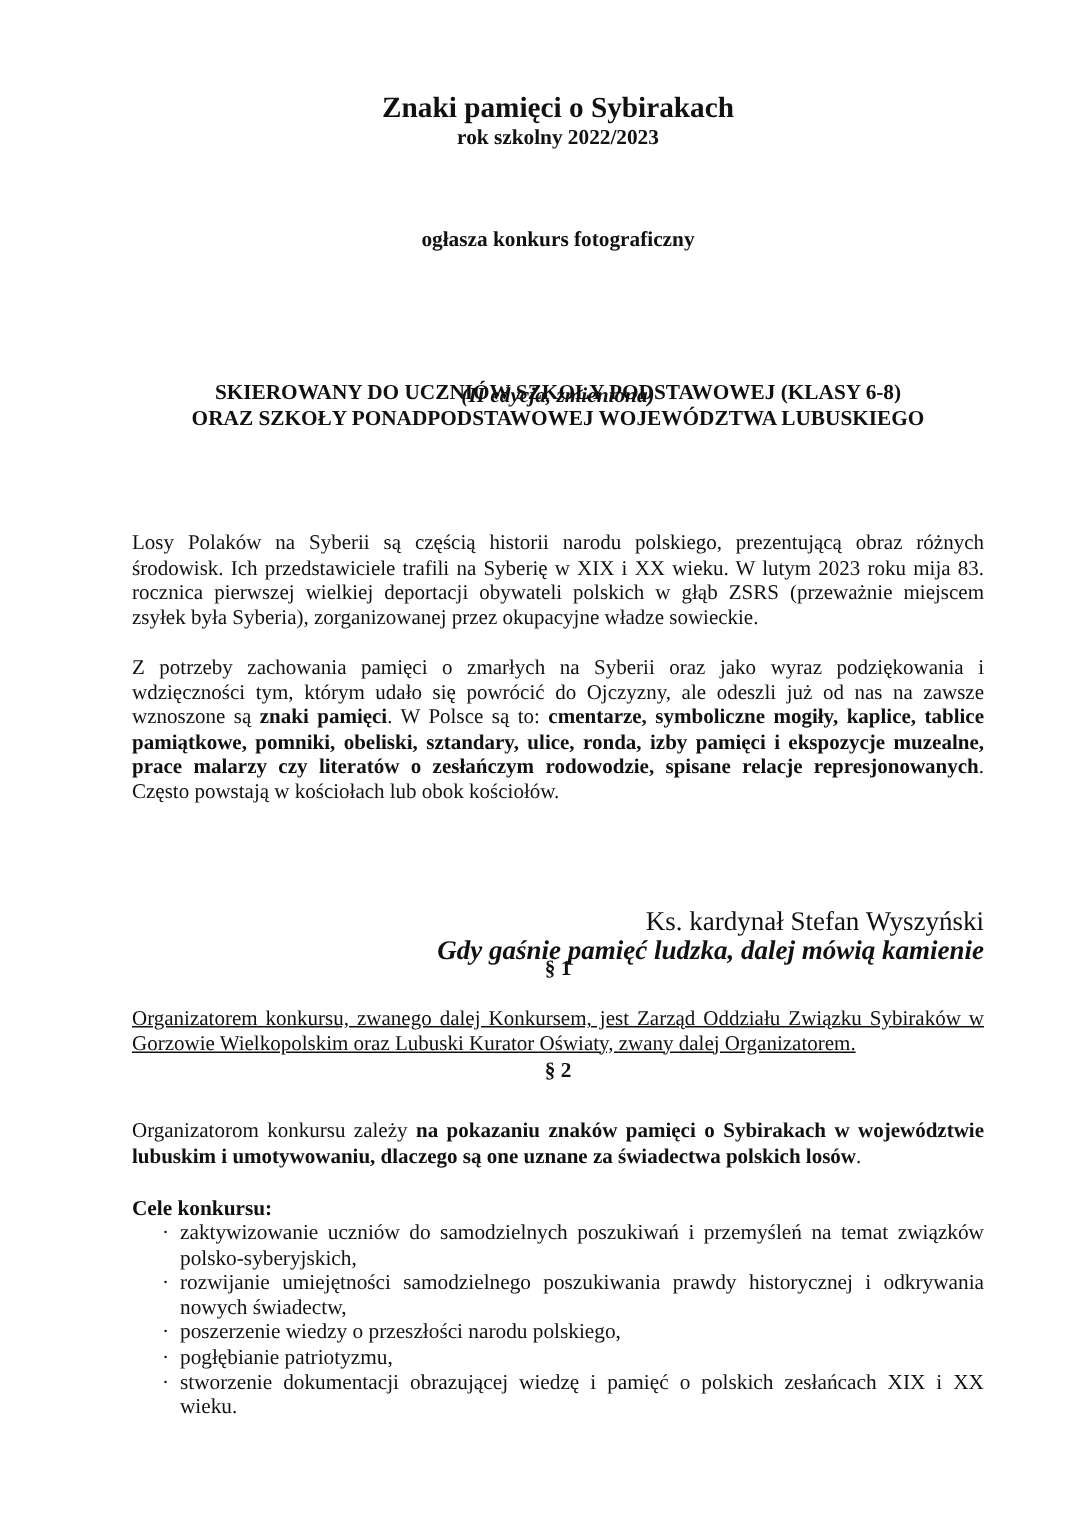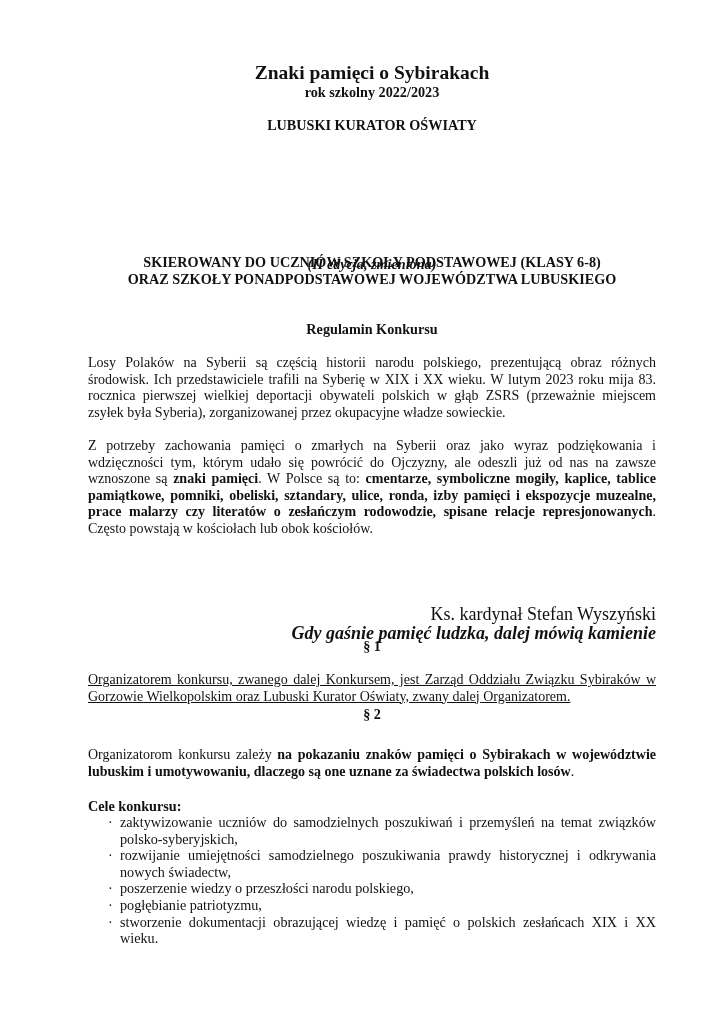--- a/index.html
+++ b/index.html
@@ -76,30 +76,29 @@
     }
   </style>
 </head>
 <body>
 
 <div class="page">
 
   <h1 class="abs center title">Znaki pamięci o Sybirakach</h1>
   <p class="abs center fs" style="top:84px;">rok szkolny 2022/2023</p>
 
-  <p class="abs center fs" style="top:117px;">LUBUSKI KURATOR OŚWIATY</p>
 
+  <p class="abs center fs" style="top:152px;">ogłasza konkurs fotograficzny</p>
 
 
   <p class="abs center fs italic" style="top:220px;">(II edycja, zmieniona)</p>
 
   <p class="abs center fs" style="top:254px;">SKIEROWANY DO UCZNIÓW SZKOŁY PODSTAWOWEJ (KLASY 6-8)</p>
   <p class="abs center fs" style="top:271px;">ORAZ SZKOŁY PONADPODSTAWOWEJ WOJEWÓDZTWA LUBUSKIEGO</p>
 
-  <p class="abs center fs bold" style="top:321px;">Regulamin Konkursu</p>
 
   <p class="abs just" style="top:355px;">Losy Polaków na Syberii są częścią historii narodu polskiego, prezentującą obraz różnych środowisk. Ich przedstawiciele trafili na Syberię w XIX i XX wieku. W lutym 2023 roku mija 83. rocznica pierwszej wielkiej deportacji obywateli polskich w głąb ZSRS (przeważnie miejscem zsyłek była Syberia), zorganizowanej przez okupacyjne władze sowieckie.</p>
 
   <p class="abs just" style="top:438px;"><span>Z potrzeby zachowania pamięci o zmarłych na Syberii oraz jako wyraz podziękowania i wdzięczności tym, którym udało się powrócić do Ojczyzny, ale odeszli już od nas na zawsze wznoszone są </span><b>znaki pamięci</b><span>. W Polsce są to: </span><b>cmentarze, symboliczne mogiły, kaplice, tablice pamiątkowe, pomniki, obeliski, sztandary, ulice, ronda, izby pamięci i ekspozycje muzealne, prace malarzy czy literatów o zesłańczym rodowodzie, spisane relacje represjonowanych</b><span>. Często powstają w kościołach lub obok kościołów.</span></p>
 
   <p class="abs right bold italic" style="top:589px;">Gdy gaśnie pamięć ludzka, dalej mówią kamienie</p>
   <p class="abs right" style="top:606px;">Ks. kardynał Stefan Wyszyński</p>
 
   <p class="abs center fs bold" style="top:638px;">§ 1</p>
 

